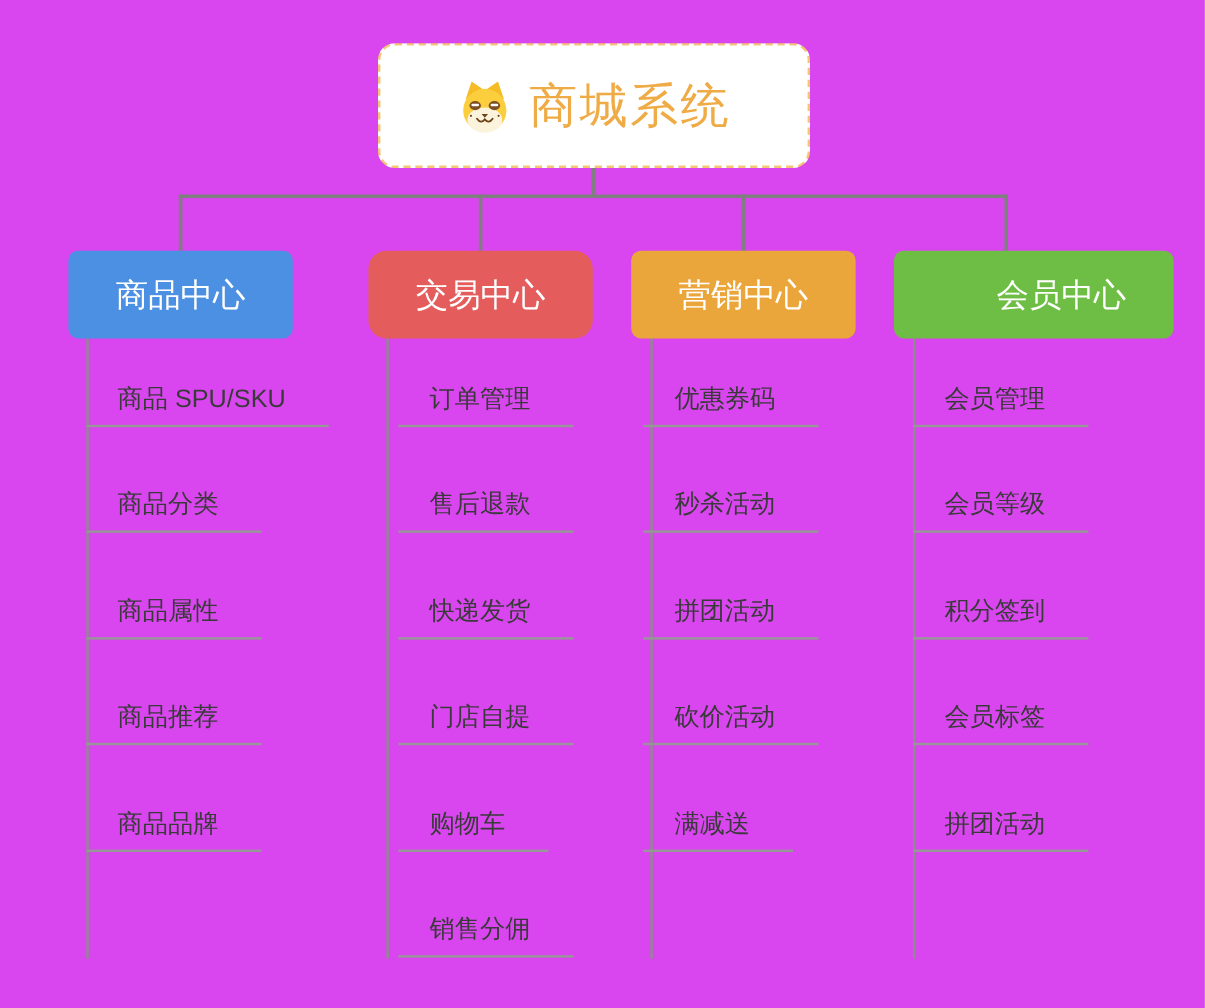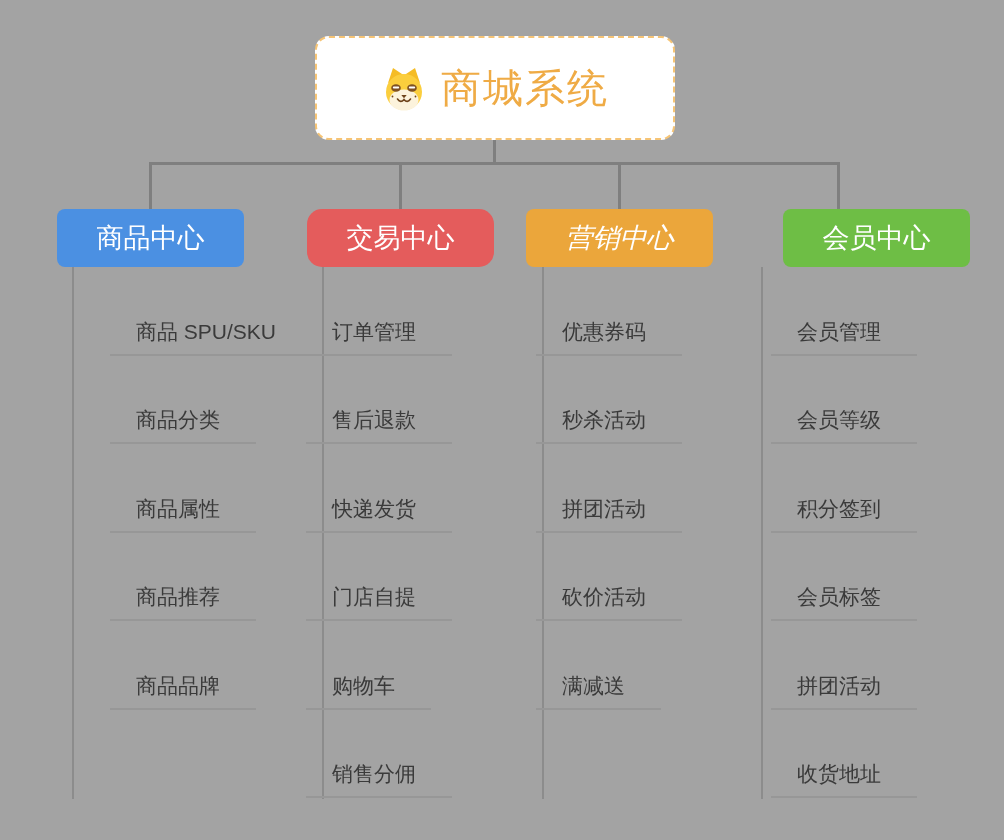--- a/index.html
+++ b/index.html
@@ -1,39 +1,39 @@
 <!DOCTYPE html>
 <html><head>
 <meta charset="utf-8">
 <style>
   html,body{margin:0;padding:0;}
   body{font-family:"Liberation Sans","DejaVu Sans",sans-serif;}
-  .canvas{position:relative;width:1004px;height:840px;background:#a3a3a3;overflow:hidden;}
+  .canvas{position:relative;width:1004px;height:840px;background:#d946ef;overflow:hidden;}
   .connectors{position:absolute;left:0;top:0;width:1004px;height:840px;z-index:0;}
 
   
   .root-node{
     position:absolute;left:315px;top:36px;width:360px;height:104px;
     background:#ffffff;border:2px dashed #F6C475;border-radius:14px;
     display:flex;align-items:center;justify-content:center;gap:14px;
     box-sizing:border-box;z-index:2;
   }
   .root-title{font-size:40px;letter-spacing:2px;font-weight:400;}
 
   
   .branch-header{
-    position:absolute;top:209px;width:187px;height:58px;border-radius:8px;
+    position:absolute;top:209px;width:187px;height:73px;border-radius:8px;
     display:flex;align-items:center;justify-content:center;
     color:#ffffff;font-size:27px;z-index:2;
   }
-  .bh0{left:57px;} .bh1{left:307px;border-radius:15px;} .bh2{left:526px;} .bh3{left:783px;}
+  .bh0{left:57px;} .bh1{left:307px;border-radius:15px;} .bh2{left:526px;} .bh3{left:745px;padding-left:46px;}
 
   
   .col{position:absolute;top:267px;display:flex;flex-direction:column;z-index:2;}
-  .c0{left:72px;padding-left:38px;} .c1{left:306px;} .c2{left:536px;} .c3{left:761px;padding-left:10px;}
+  .c0{left:72px;} .c1{left:332px;} .c2{left:536px;} .c3{left:761px;}
   .slot{height:88.5px;display:flex;align-items:flex-end;}
   .leaf{
     width:max-content;white-space:nowrap;
     font-size:21px;color:#3a3a3a;
     padding:0 36px 8px 26px;
     border-bottom:2px solid #979797;
   }
 </style>
 </head>
 <body>
@@ -69,21 +69,21 @@
       <path d="M20.3,30 h5.4 l-2.7,3.2 z" fill="#6E441C"></path>
       <path d="M16.5,34 q3.2,4.5 6.5,0.5 q3.3,4 6.5,-0.5" stroke="#6E441C" stroke-width="1.6" fill="none" stroke-linecap="round"></path>
       <circle cx="11.5" cy="31.5" r="0.9" fill="#6E441C"></circle>
       <circle cx="34.5" cy="31.5" r="0.9" fill="#6E441C"></circle>
     </svg>
     <span class="root-title" style="color: rgb(239, 171, 69);">商城系统</span>
   </div>
 
   <div class="branch-header bh0" style="background: rgb(75, 144, 226);">商品中心</div>
   <div class="branch-header bh1" style="background: rgb(228, 92, 92);">交易中心</div>
-  <div class="branch-header bh2" style="background: rgb(235, 166, 59); font-style: italic;">营销中心</div>
+  <div class="branch-header bh2" style="background: rgb(235, 166, 59);">营销中心</div>
   <div class="branch-header bh3" style="background: rgb(110, 190, 69);">会员中心</div>
 
   <div class="col c0">
     <div class="slot">
         <div class="leaf">商品 SPU/SKU</div>
       </div>
     <div class="slot">
         <div class="leaf">商品分类</div>
       </div>
     <div class="slot">
@@ -145,18 +145,15 @@
       </div>
     <div class="slot">
         <div class="leaf">积分签到</div>
       </div>
     <div class="slot">
         <div class="leaf">会员标签</div>
       </div>
     <div class="slot">
         <div class="leaf">拼团活动</div>
       </div>
-    <div class="slot">
-        <div class="leaf">收货地址</div>
-      </div>
   </div>
 
 </div>
 
 </body></html>

